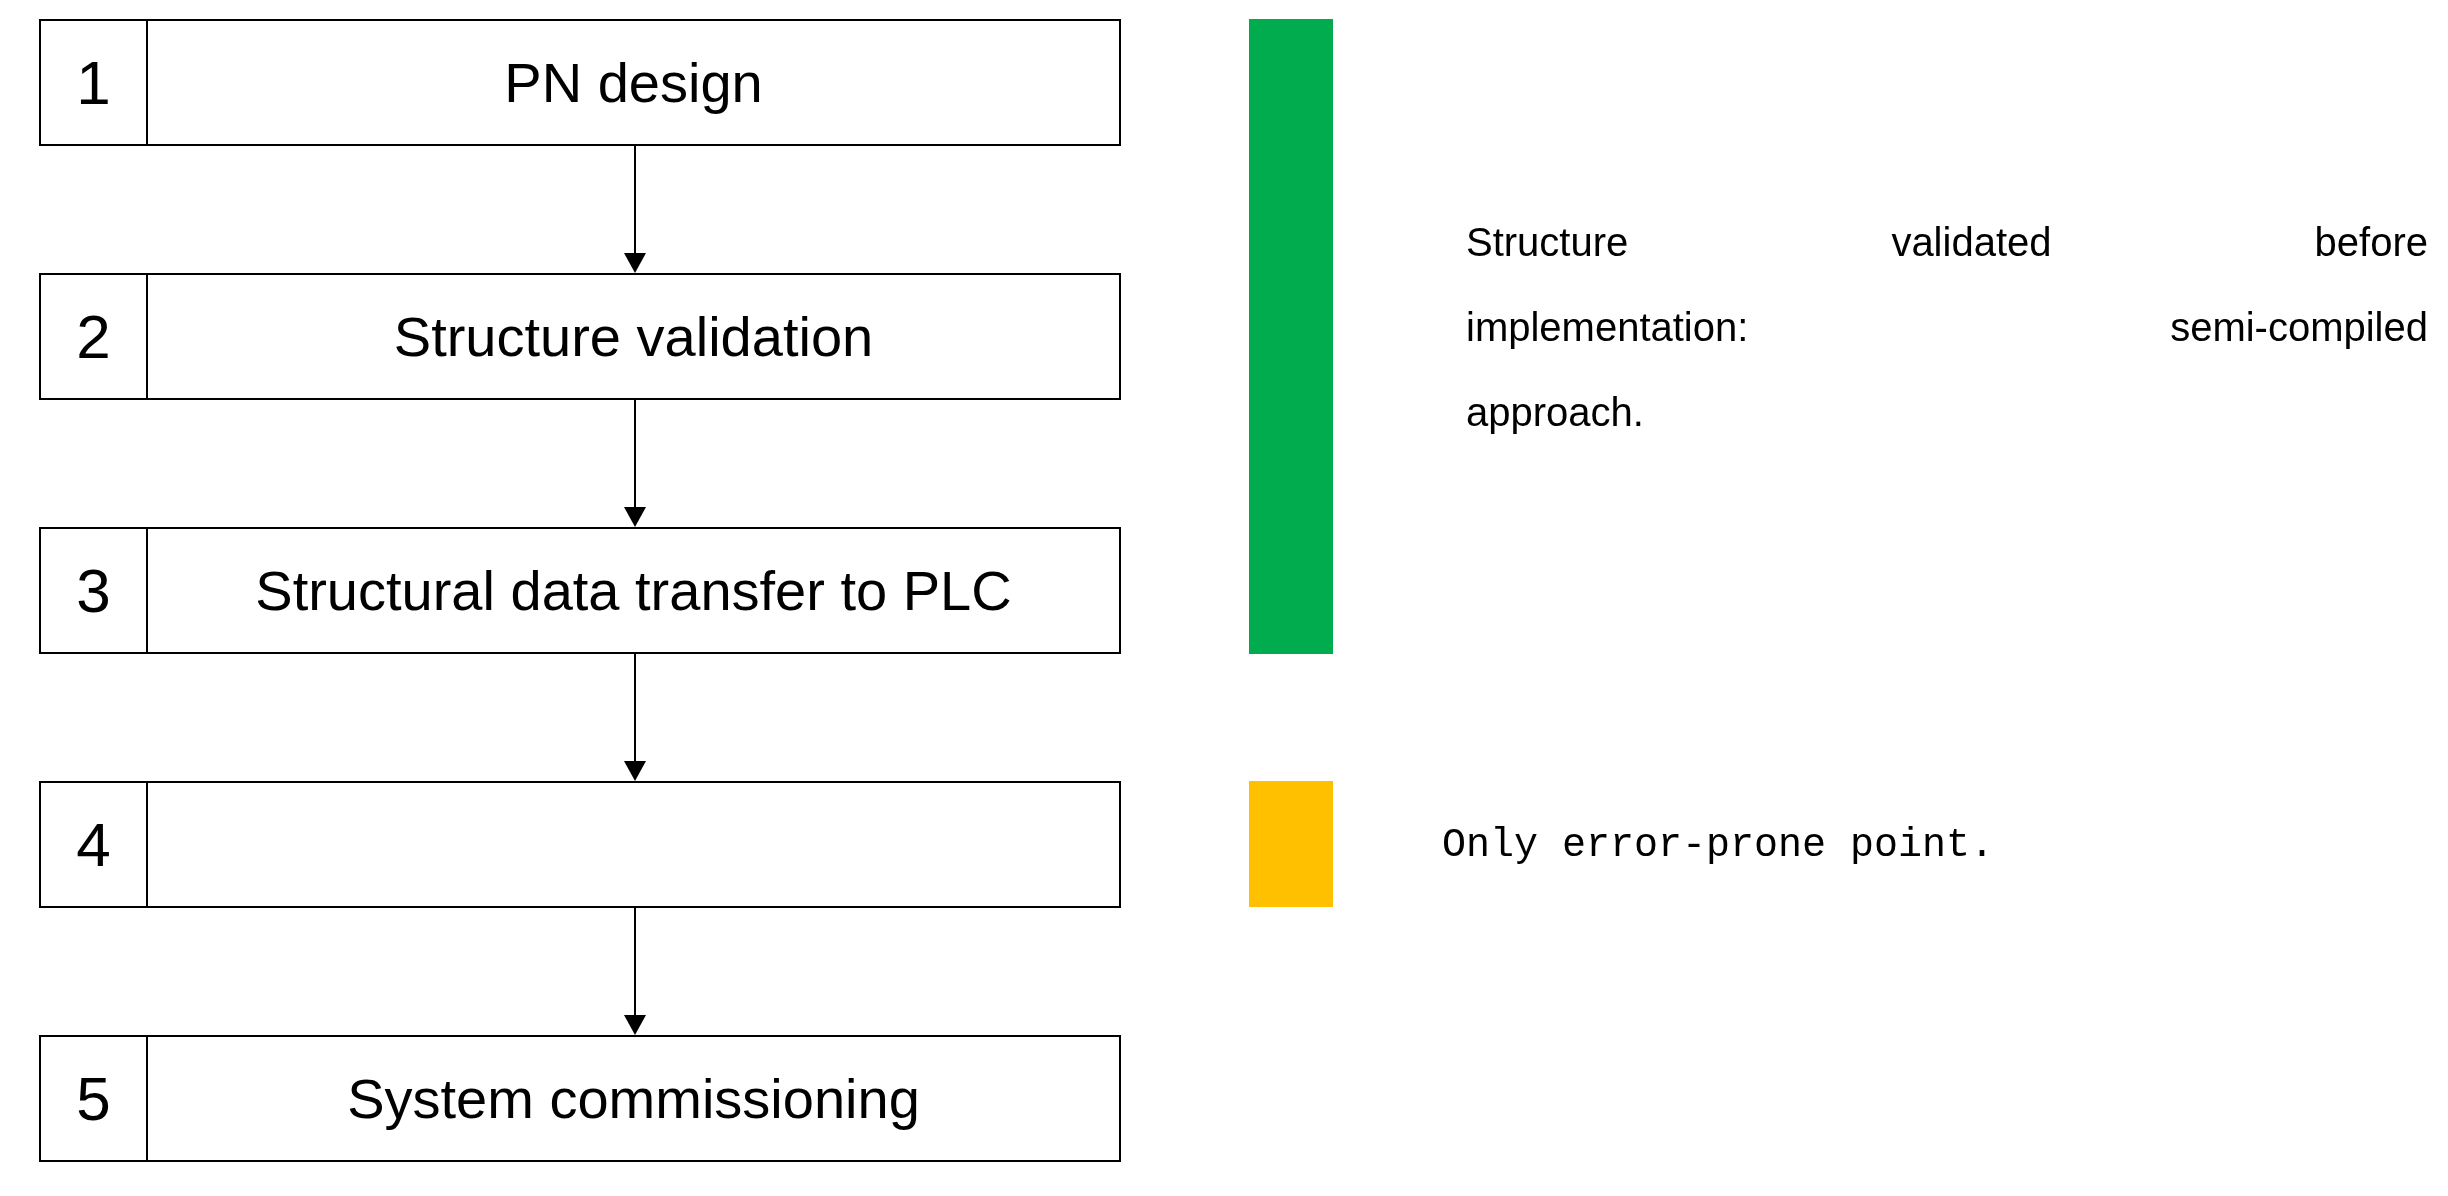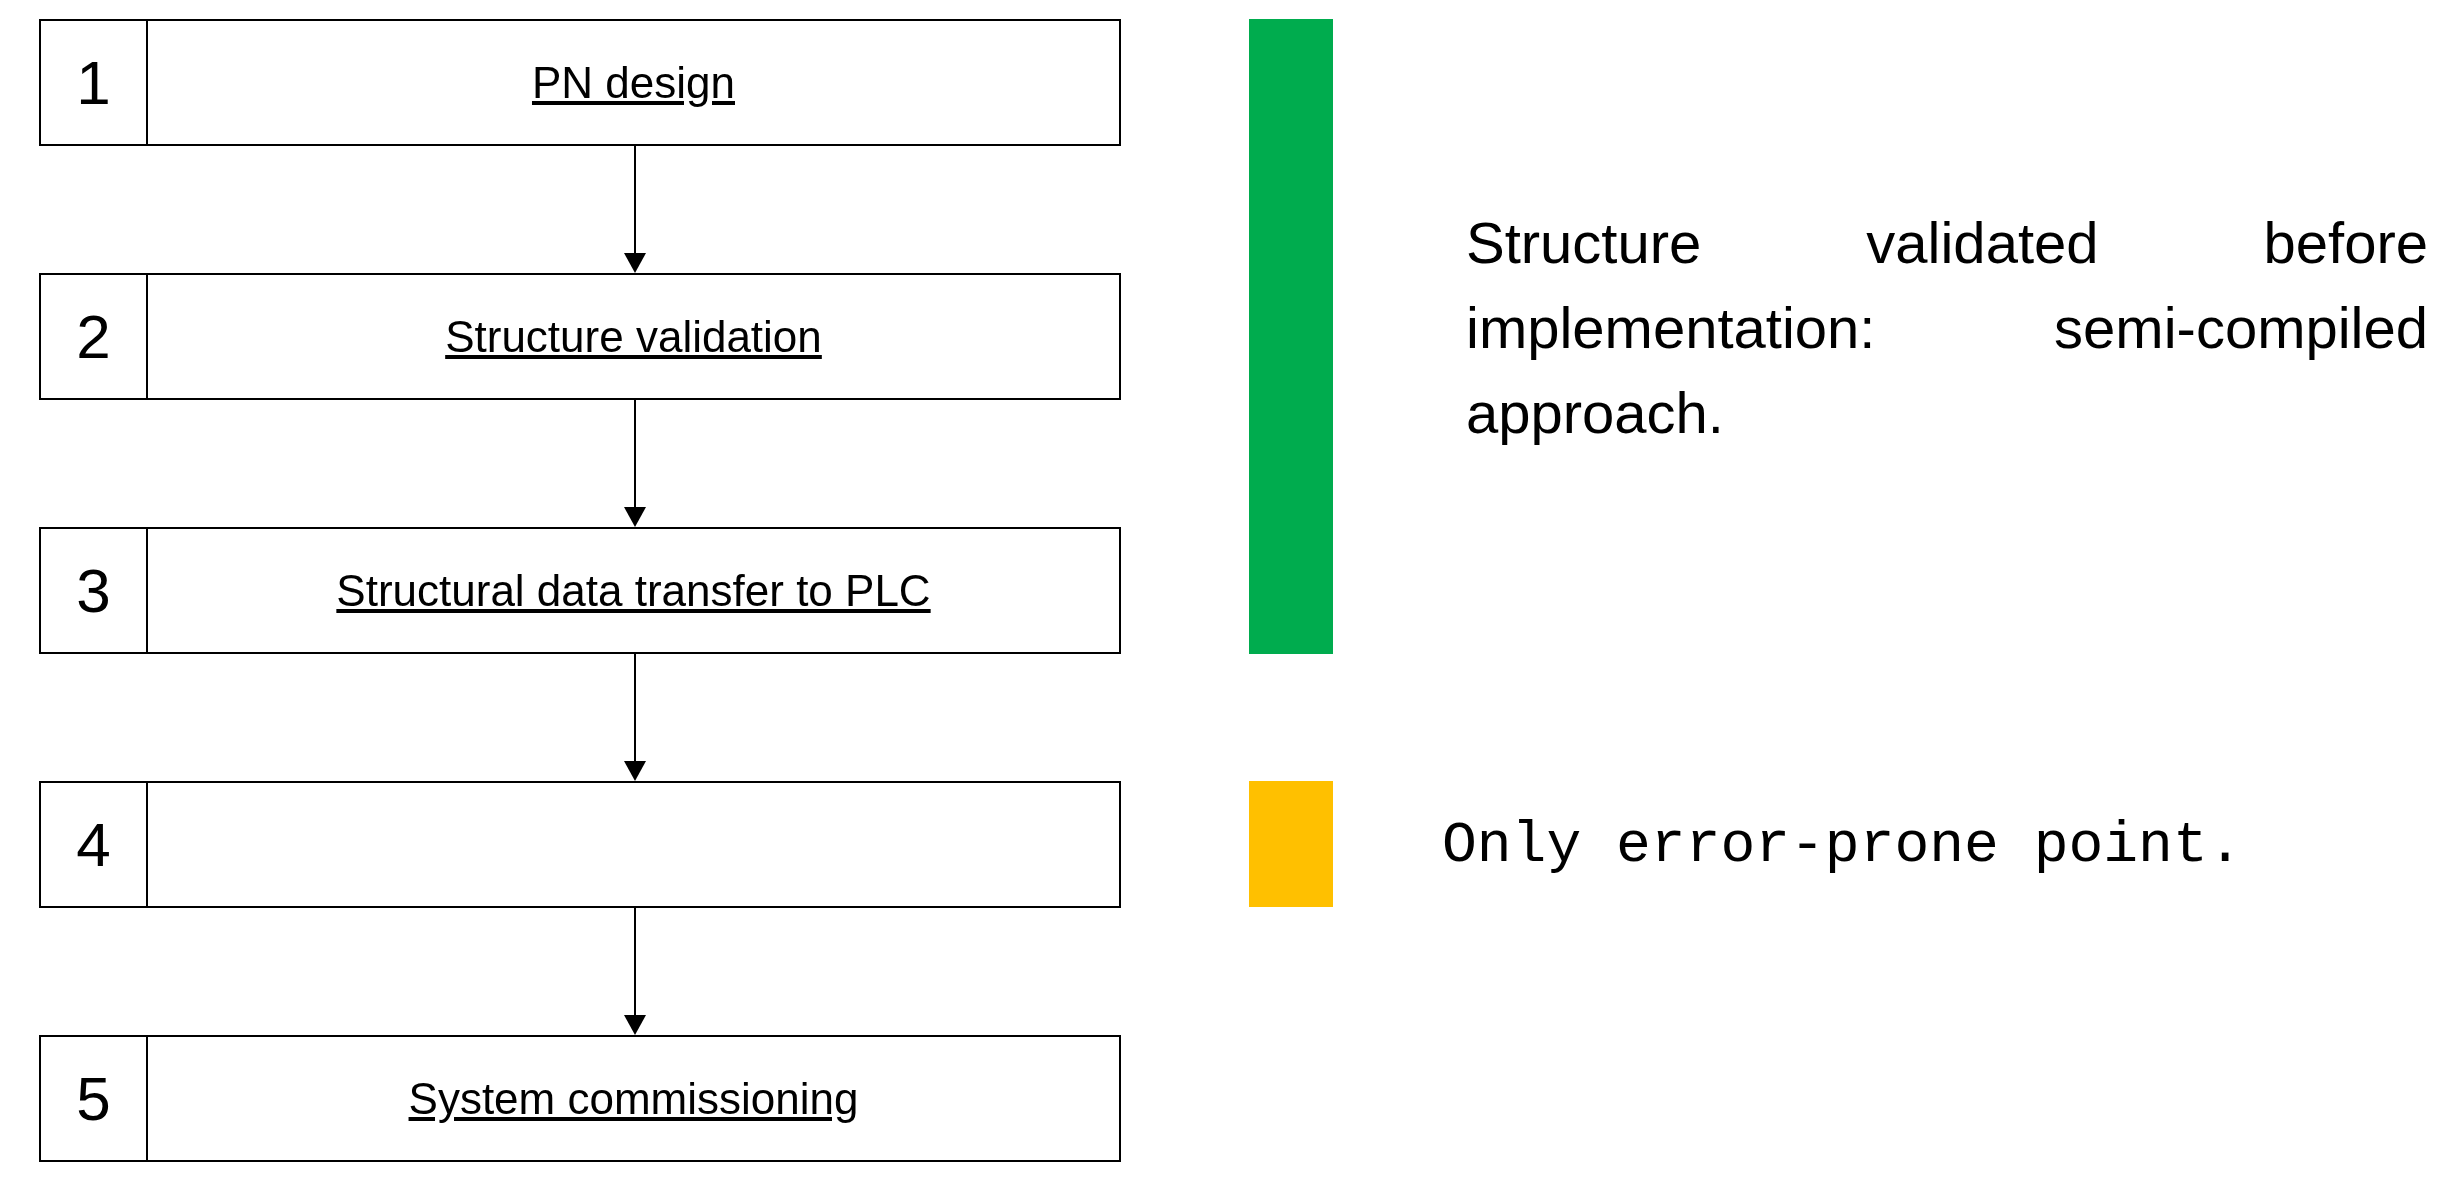--- a/index.html
+++ b/index.html
@@ -41,24 +41,23 @@
     align-items: center;
     justify-content: center;
     font-size: 62px;
     line-height: 1;
   }
   .step .label {
     flex: 1;
     display: flex;
     align-items: center;
     justify-content: center;
-    font-size: 44px;
+    font-size: 56px;
     line-height: 1;
     white-space: nowrap;
-    text-decoration: underline;
   }
   .step1 { top: 19px; }
   .step2 { top: 273px; }
   .step3 { top: 527px; }
   .step4 { top: 781px; }
   .step5 { top: 1035px; }
   
   .arrow {
     position: absolute;
     left: 624px;
@@ -91,21 +90,21 @@
   .swatch {
     position: absolute;
     left: 1249px;
     width: 84px;
   }
   .swatch.green { top: 19px; height: 635px; }
   .swatch.gold  { top: 781px; height: 126px; }
   
   .note {
     position: absolute;
-    font-size: 58px;
+    font-size: 40px;
     line-height: 85px;
     color: #000000;
   }
   .note-green {
     left: 1466px;
     top: 200px;
     width: 962px;
   }
   .note-green .jline {
     text-align: justify;

